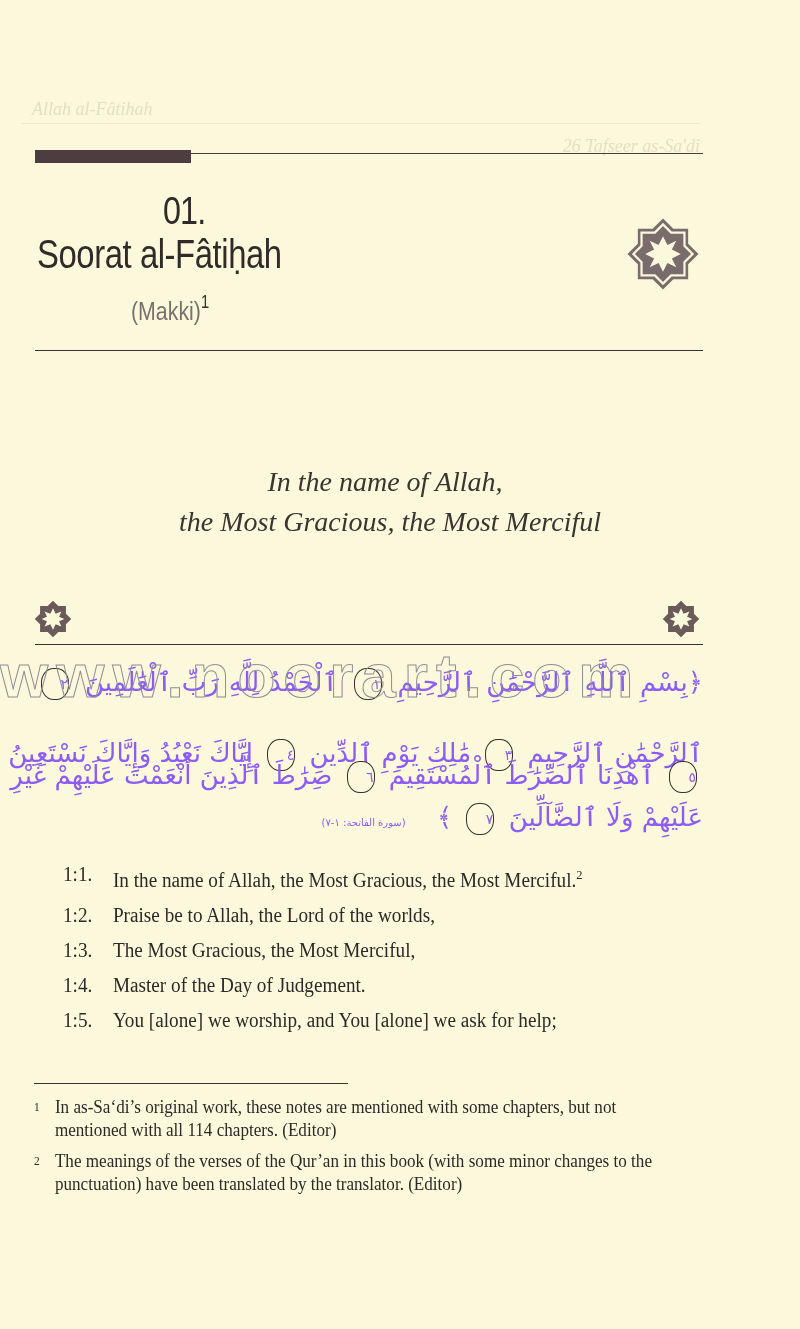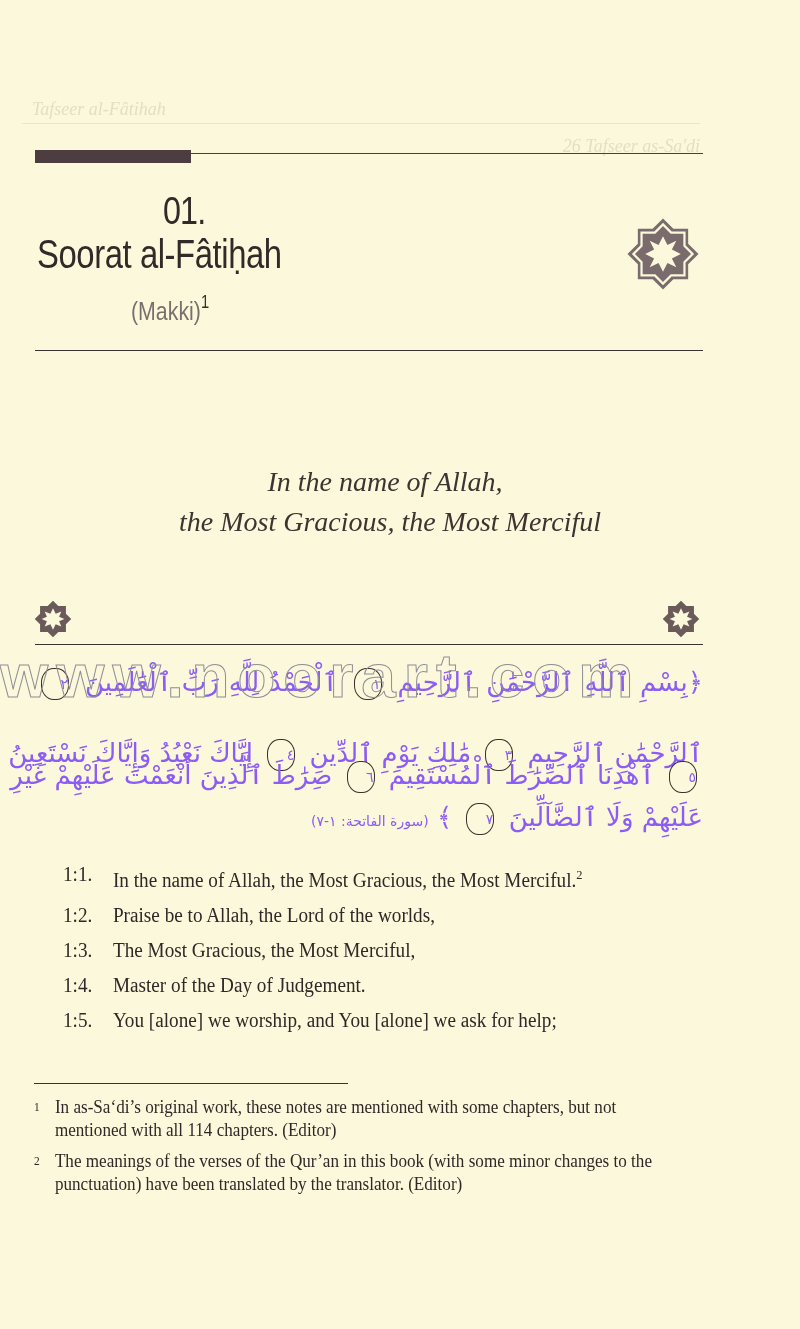--- a/index.html
+++ b/index.html
@@ -34,37 +34,37 @@
   .orn-l { left:34px; }
   .orn-r { left:662px; }
   .quran-rule { position:absolute; left:35px; top:644px; width:668px; height:1px; background:#3d3030; }
 
   .watermark { position:absolute; left:0; top:640px; width:644px; font-family:"Liberation Sans", sans-serif; font-size:62px; letter-spacing:8px; color:rgba(150,150,160,0.55); font-weight:700; white-space:nowrap; -webkit-text-stroke:1px #8e8e96; color:transparent; pointer-events:none; }
 
   .arabic { position:absolute; left:35px; width:668px; direction:rtl; text-align:justify; text-align-last:justify; font-family:"DejaVu Sans", sans-serif; font-size:26px; color:#8b5cf6; white-space:nowrap; }
   .a1 { top:667px; } .a2 { top:738px; } .a3 { top:760px; } .a4 { top:802px; }
   .a4 { text-align-last:right; }
   .vnum { display:inline-block; width:26px; height:30px; border:1.5px solid #3a2f2c; border-radius:45%; font-size:14px; text-align:center; line-height:30px; vertical-align:middle; margin:0 6px; }
-  .ref { font-size:14px; margin-right:0; }
+  .ref { font-size:10px; margin-right:23px; }
 
   .verses { position:absolute; left:63px; top:857px; font-size:20px; line-height:35px; color:#2f2827; font-family:"Liberation Serif", serif; transform:scaleX(0.96); transform-origin:left; }
   .verse { display:flex; white-space:nowrap; }
   .verse .num { width:52px; }
   .verse sup { font-size:13px; vertical-align:8px; }
 
   .fn-rule { position:absolute; left:34px; top:1083px; width:314px; height:1px; background:#3d3030; }
   .footnotes { position:absolute; left:34px; top:1096px; width:680px; font-size:18px; line-height:23px; color:#2f2827; font-family:"Liberation Serif", serif; transform:scaleX(0.95); transform-origin:left; }
   .fn { display:flex; margin-bottom:8px; }
   .fn .mark { width:22px; font-size:12px; padding-top:0; flex-shrink:0; }
 </style>
 </head>
 <body>
 
 <div class="running-head">
-  <span class="l">Tafseer al-Fâtihah</span>
+  <span class="l">Allah al-Fâtihah</span>
   <span class="r">26  Tafseer as-Sa'di</span>
 </div>
 
 <div class="top-rule"></div>
 <div class="top-bar"></div>
 
 <div class="chapter-num">01.</div>
 <div class="chapter-title">Soorat al-Fâtiḥah</div>
 <div class="revelation">
   <span>(Makki)</span><sup>1</sup>

